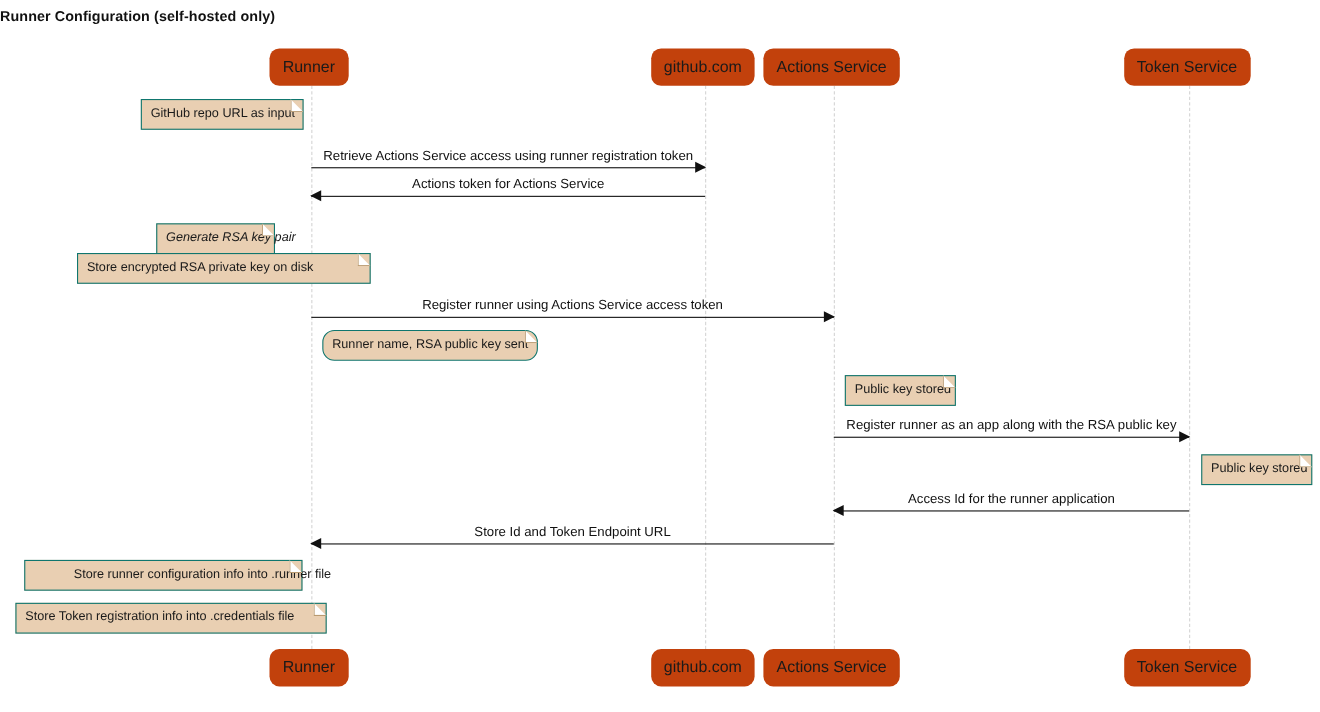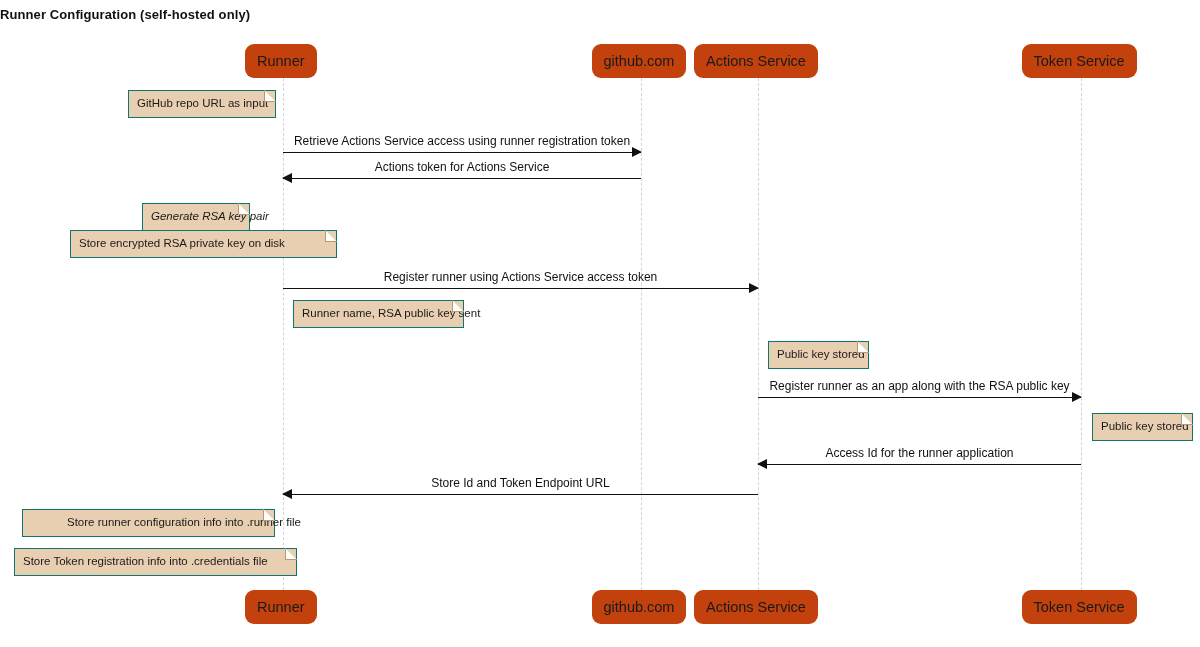--- a/index.html
+++ b/index.html
@@ -174,21 +174,21 @@
   <div id="notes">
       <div class="note" style="left: 128px; top: 90px; width: 148px;">
         <span>GitHub repo URL as input</span>
       </div>
       <div class="note" style="left: 142px; top: 203px; width: 108px; font-style: italic;">
         <span>Generate RSA key pair</span>
       </div>
       <div class="note" style="left: 46px; top: 230px; width: 267px; margin-left: 24px;">
         <span>Store encrypted RSA private key on disk</span>
       </div>
-      <div class="note" style="left: 293px; top: 300px; width: 171px;">
+      <div class="note" style="left: 293px; top: 300px; width: 196px; border-radius: 11px;">
         <span>Runner name, RSA public key sent</span>
       </div>
       <div class="note" style="left: 768px; top: 341px; width: 101px;">
         <span>Public key stored</span>
       </div>
       <div class="note" style="left: 1092px; top: 413px; width: 101px;">
         <span>Public key stored</span>
       </div>
       <div class="note" style="left: 22px; top: 509px; width: 253px; padding-left: 44px;">
         <span>Store runner configuration info into .runner file</span>

